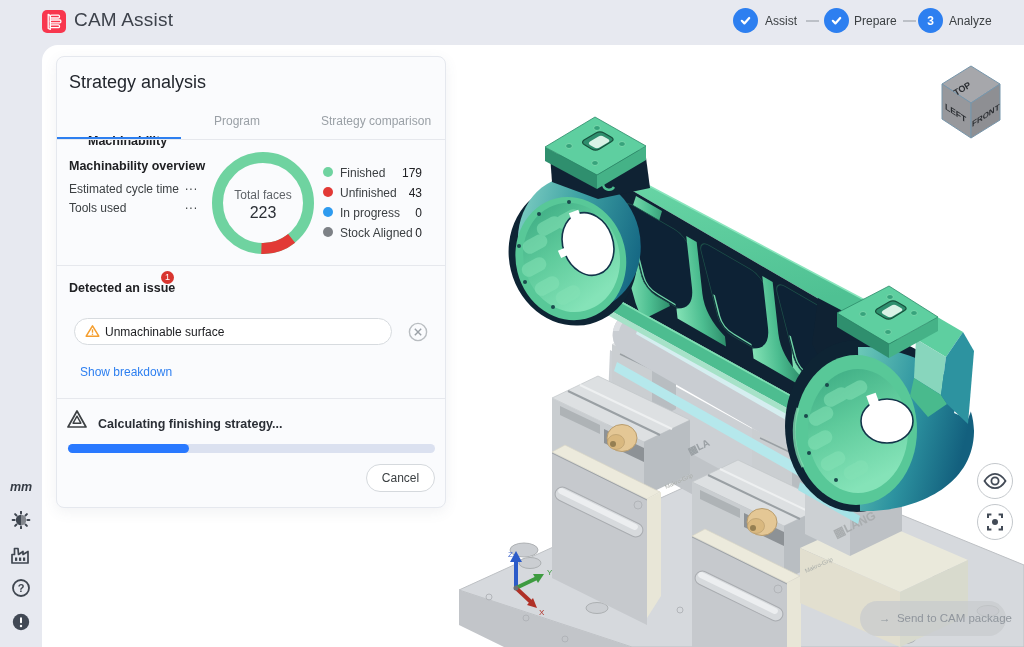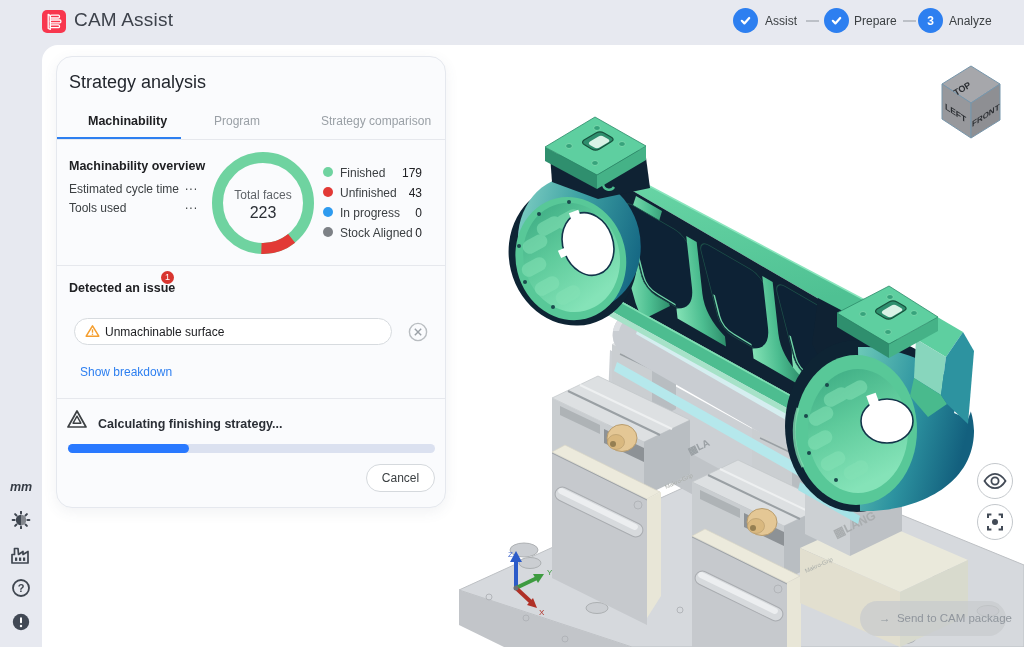--- a/index.html
+++ b/index.html
@@ -14,21 +14,21 @@
   #apptitle { position:absolute; left:74px; top:9px; font-size:19px; color:#3d424b; letter-spacing:0.2px; }
   .step { position:absolute; top:8px; }
   .stepc { width:25px; height:25px; border-radius:50%; background:#2d7ff0; color:#fff; display:flex; align-items:center; justify-content:center; font-size:12px; font-weight:bold; }
   .steplab { position:absolute; top:14px; font-size:12px; color:#3c4043; }
   .stepline { position:absolute; top:20px; height:2px; background:#bcc0c7; }
 
   
   .sideic { position:absolute; left:0; width:42px; text-align:center; color:#3f4650; }
 
   
-  #card { position:absolute; left:56px; top:56px; width:390px; height:452px; background:#fafbfd; border:1px solid #e5e8ee; border-radius:16px; box-shadow:0 4px 14px rgba(80,90,120,0.08); }
+  #card { position:absolute; left:56px; top:56px; width:390px; height:452px; background:#fafbfd; border:1px solid #e5e8ee; border-radius:8px; box-shadow:0 4px 14px rgba(80,90,120,0.08); }
   #cardtitle { position:absolute; left:12px; top:15px; font-size:18px; color:#23272e; }
   .tab { position:absolute; top:57px; font-size:12.5px; }
   #tabline { position:absolute; left:0; top:80px; width:124px; height:3px; background:#2d7ff0; }
   #tabborder { position:absolute; left:0; top:82px; width:388px; height:1px; background:#e6e8ed; }
   .sect-div { position:absolute; left:0; width:388px; height:1px; background:#e6e8ed; }
   .t { position:absolute; white-space:nowrap; }
 </style>
 </head>
 <body>
 <div id="viewport"></div>
@@ -376,21 +376,21 @@
   <text x="21" y="14.2" text-anchor="middle" font-size="11" font-weight="bold" fill="#3f4650" font-family="Liberation Sans, sans-serif">?</text>
 </svg>
 <svg class="sideic" style="top:612px" width="42" height="20" viewBox="0 0 42 20">
   <circle cx="21" cy="10" r="8.2" fill="#424955"></circle>
   <rect x="20" y="5.2" width="2" height="6" rx="1" fill="#fff"></rect>
   <circle cx="21" cy="14" r="1.2" fill="#fff"></circle>
 </svg>
 
 <div id="card">
   <div id="cardtitle">Strategy analysis</div>
-  <div class="tab" style="left:31px;color:#202124;font-weight:bold;">Machinability</div>
+  <div class="tab" style="left:31px;color:#202124;font-weight:bold;margin-top:20px;">Machinability</div>
   <div class="tab" style="left:157px;color:#9aa0a6;font-size:12px;">Program</div>
   <div class="tab" style="left:264px;color:#9aa0a6;font-size:12px;">Strategy comparison</div>
   <div id="tabline"></div>
   <div id="tabborder"></div>
 
   <div class="t" style="left:12px;top:102px;font-size:12.5px;font-weight:bold;color:#202124;">Machinability overview</div>
   <div class="t" style="left:12px;top:125px;font-size:12px;color:#3c4043;">Estimated cycle time</div>
   <div class="t" style="left:128px;top:122px;font-size:12px;color:#3c4043;letter-spacing:1px;">...</div>
   <div class="t" style="left:12px;top:144px;font-size:12px;color:#3c4043;">Tools used</div>
   <div class="t" style="left:128px;top:141px;font-size:12px;color:#3c4043;letter-spacing:1px;">...</div>

